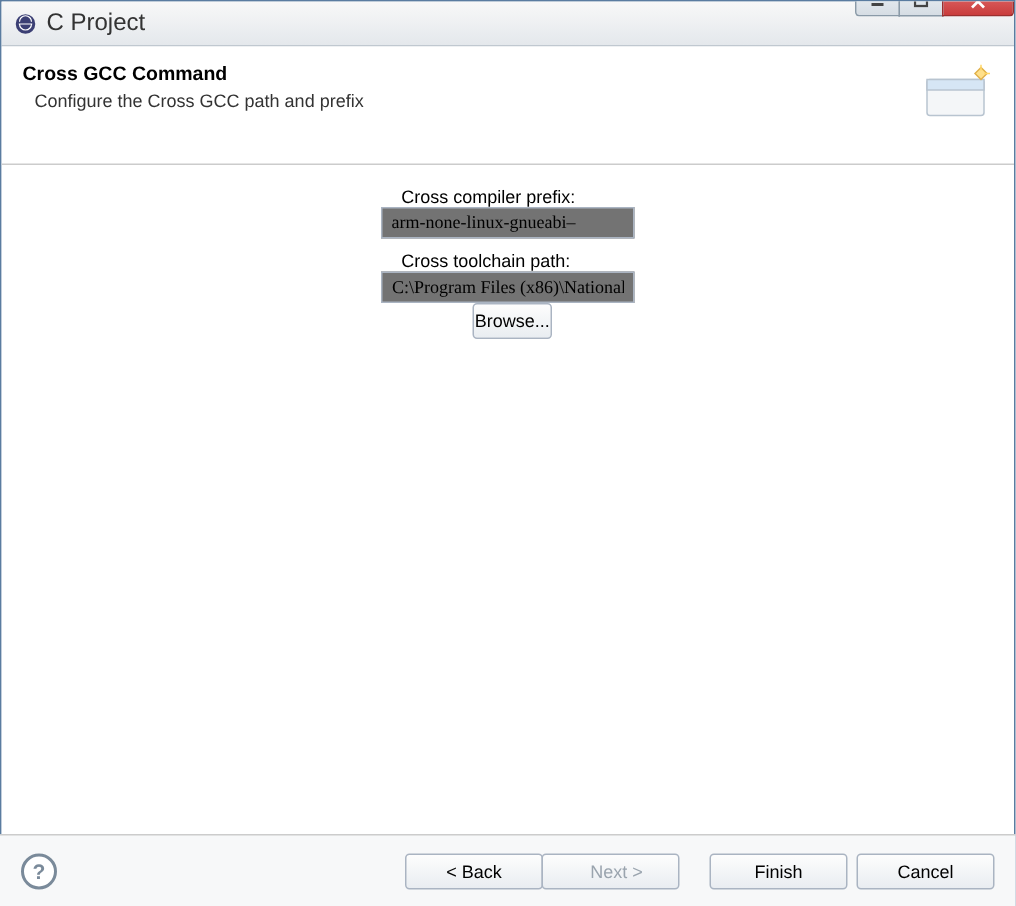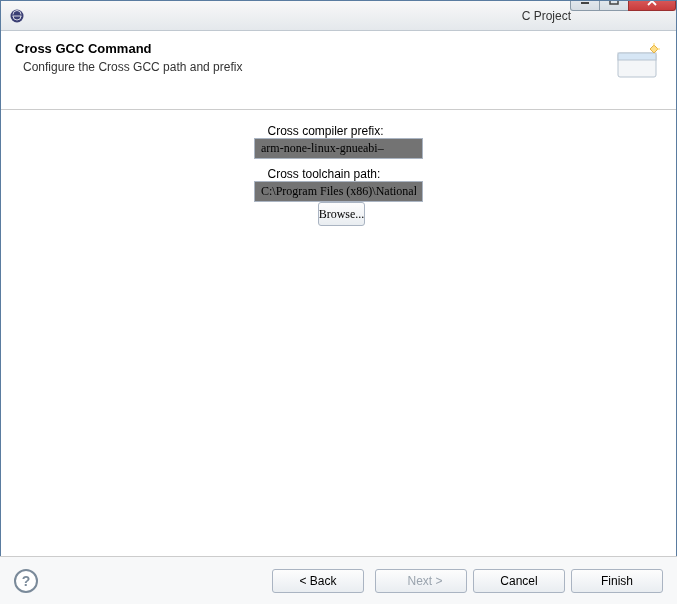--- a/index.html
+++ b/index.html
@@ -23,22 +23,21 @@
     padding: 0 0 0 8px;
   }
   .titlebar-icon {
     width: 16px; height: 16px;
     margin-right: 6px;
     display: inline-flex; align-items: center; justify-content: center;
   }
   .titlebar-title {
     flex: 1;
     color: #333;
-    font-size: 12px;
-    text-align: right;
+    font-size: 16px;
   }
   .win-controls { display: flex; height: 20px; margin-top: -10px; align-self: flex-start; }
   .win-btn {
     width: 30px; height: 20px;
     border: 1px solid #8a9aa8;
     border-top: none;
     background: linear-gradient(to bottom, #eef2f6, #d6dde4);
     display: flex; align-items: center; justify-content: center;
     font-size: 10px; color: #444;
     margin-left: -1px;
@@ -104,21 +103,21 @@
     color: #000;
   }
   .browse-btn {
     margin-left: 6px;
     height: 24px;
     padding: 0 0;
     border: 1px solid #aab4c2;
     background: linear-gradient(to bottom, #fdfdfd, #e9edf1);
     border-radius: 3px;
     font-size: 12px;
-    font-family: Liberation Serif, serif;
+    font-family: Liberation Sans, sans-serif;
     color: #000;
     cursor: pointer;
   }
 
   .footer {
     border-top: 1px solid #ccc;
     padding: 10px 14px;
     display: flex;
     align-items: center;
     background: #f7f8f9;
@@ -147,21 +146,21 @@
     font-size: 12px;
     font-family: inherit;
     color: #000;
     cursor: pointer;
     margin-left: 6px;
   }
   .wiz-btn.disabled {
     color: #9aa4ae;
     cursor: default;
   }
-  .wiz-group { display:flex; gap:12px; }
+  .wiz-group { display:flex; gap:0; margin-right: 14px;}
   .wiz-group .wiz-btn { margin-left: 0; }
   .wiz-group .wiz-btn + .wiz-btn { margin-left: -1px; padding-left: 14px; }
 </style>
 </head>
 <body>
 
 <div class="titlebar">
   <span class="titlebar-icon">
     <svg width="16" height="16" viewBox="0 0 16 16">
       <circle cx="8" cy="8" r="6.5" fill="#3b3f74"></circle>
@@ -221,15 +220,15 @@
 
 <div class="footer">
   <div class="help-icon">
     <span>?</span>
   </div>
   <div class="footer-spacer"></div>
   <div class="wiz-group">
     <button class="wiz-btn">&lt; Back</button>
     <button class="wiz-btn disabled" disabled="">Next &gt;</button>
   </div>
+  <button class="wiz-btn">Finish</button>
   <button class="wiz-btn">Cancel</button>
-  <button class="wiz-btn">Finish</button>
 </div>
 
 </body></html>

